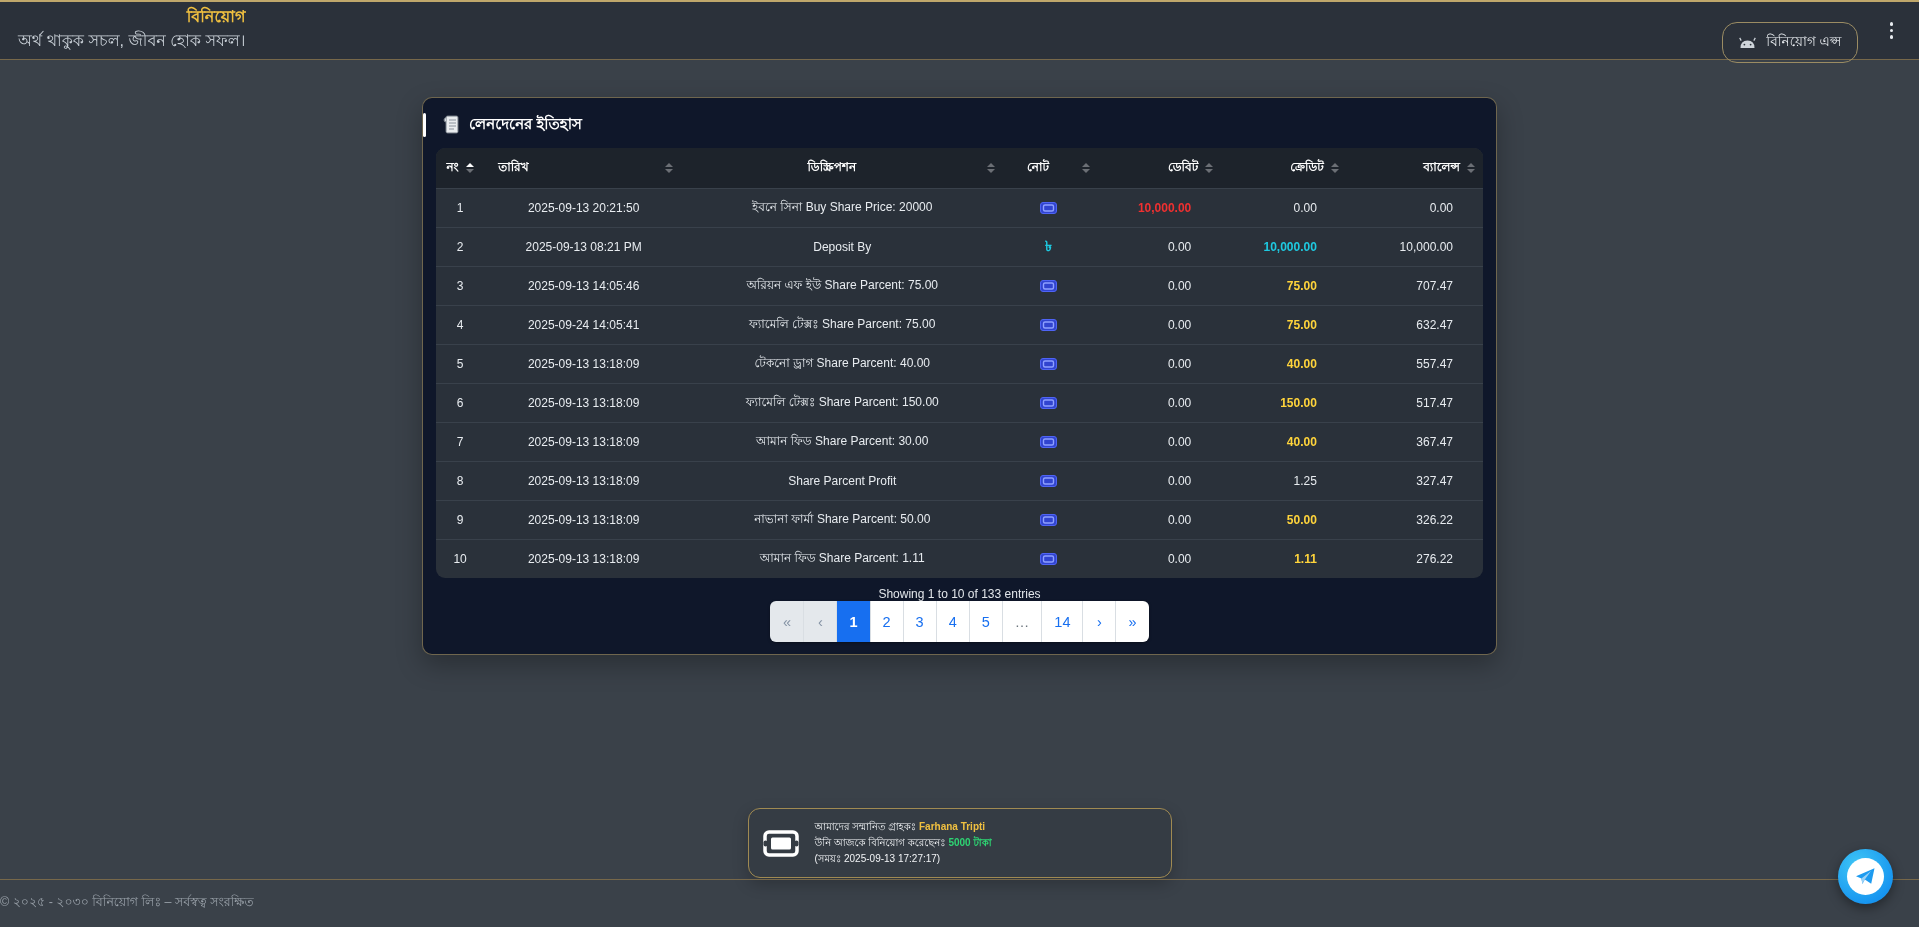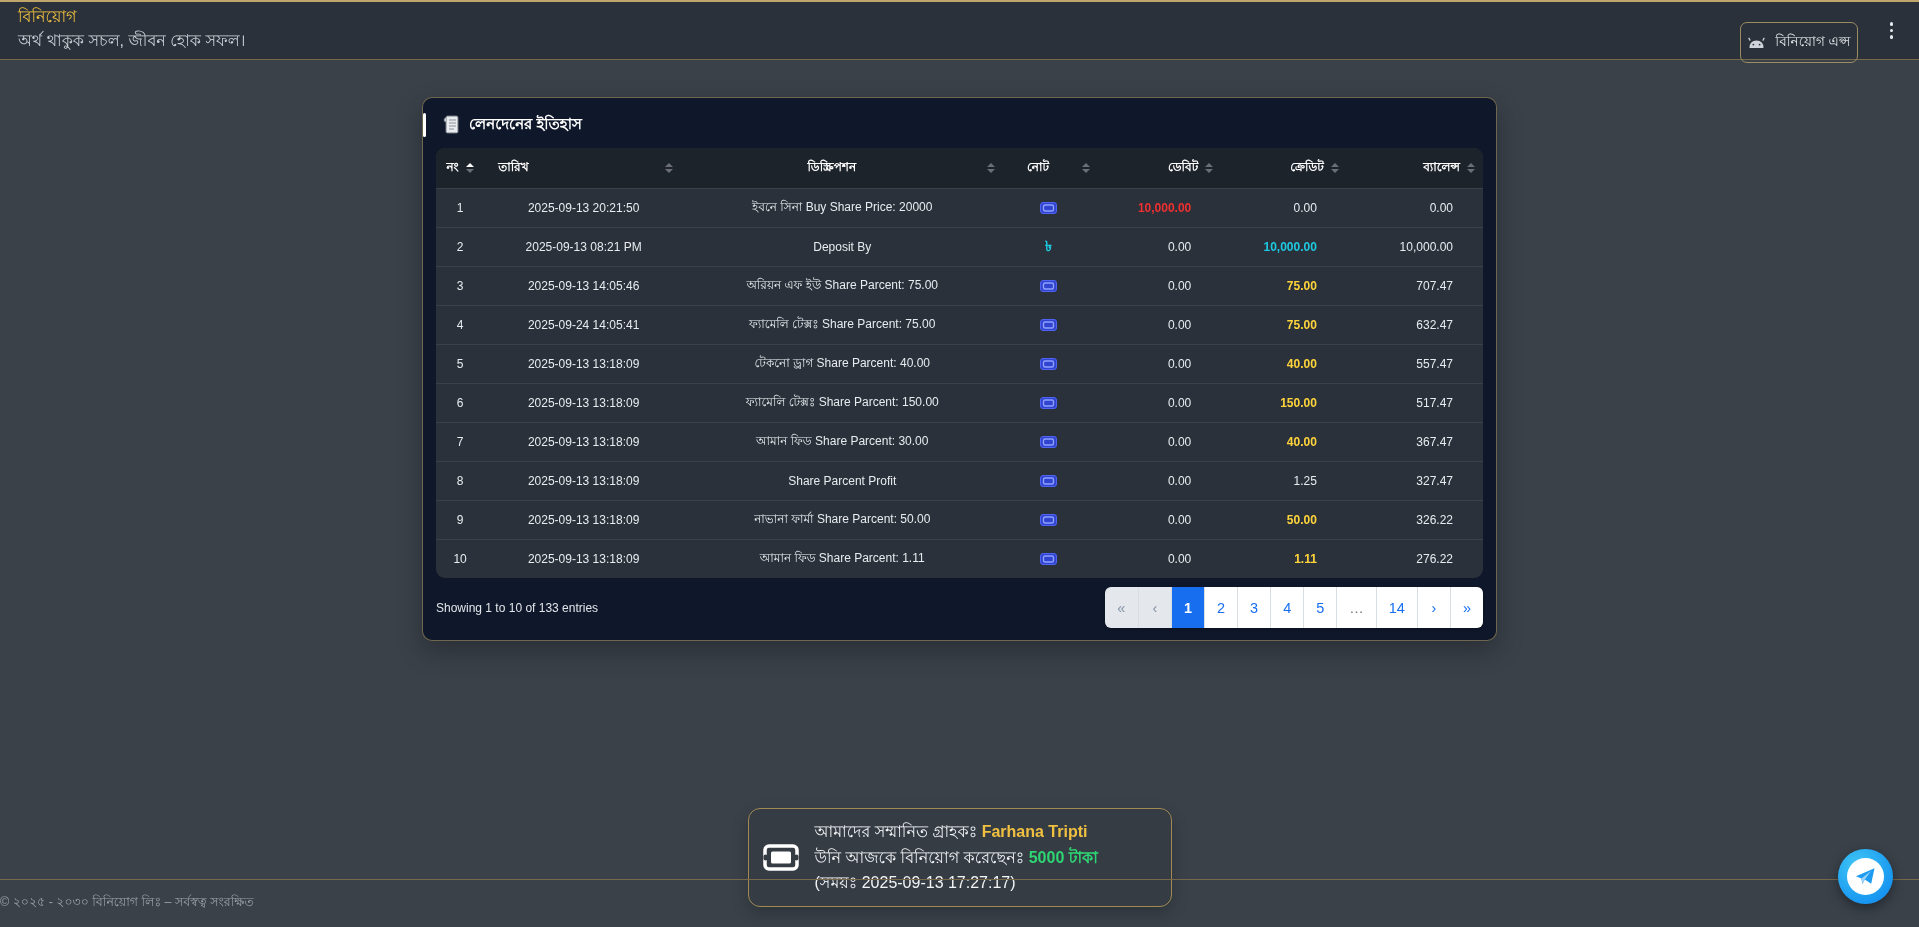--- a/index.html
+++ b/index.html
@@ -8,26 +8,26 @@
     font-family:"Liberation Sans","DejaVu Sans",sans-serif;
     background:#3a4149; color:#e8ecf0; position:relative; overflow:hidden;
     border-top:2px solid #bfa76b;
   }
   
   .topbar {
     height:58px; background:#2b313a; border-bottom:1px solid #77684a;
     display:flex; align-items:center; justify-content:space-between;
     padding:0 20px 0 18px;
   }
-  .brand-title { color:#f0c040; font-size:16px; font-weight:normal; line-height:1.25; }
+  .brand-title { color:#f0c040; font-size:16px; font-weight:bold; line-height:1.25;text-align:right; }
   .brand-sub { color:#c9d0d7; font-size:16px; margin-top:1px; }
   .topbar-right { display:flex; align-items:center; gap:26px; }
   .app-btn {
     display:flex; align-items:center; gap:9px; background:transparent;
-    border:1px solid #9b8c63; border-radius:7px; padding:8px 6px;
+    border:1px solid #9b8c63; border-radius:15px; padding:8px 15px;
     color:#e8ecf0; font-size:13.5px; cursor:pointer; font-family:inherit;margin-top:24px;
   }
   .kebab { display:flex; flex-direction:column; gap:3px; cursor:pointer; padding:4px 6px; }
   .kebab b { width:3.5px; height:3.5px; border-radius:50%; background:#e8ecf0; }
 
   
   .card {
     width:1075px; margin:37px auto 0; background:#0f172a;
     border:1px solid rgba(191,167,107,.55); border-radius:10px;
     padding:12px 13px 12px; box-shadow:0 10px 26px rgba(0,0,0,.28);
@@ -60,39 +60,39 @@
   .sort i { width:0; height:0; border-left:4px solid transparent; border-right:4px solid transparent; display:block; }
   .sort .up { border-bottom:4.5px solid rgba(255,255,255,.35); }
   .sort .dn { border-top:4.5px solid rgba(255,255,255,.35); }
   .th.sorted .sort .up { border-bottom-color:#ffffff; }
   .red  { color:#f03030; font-weight:bold; }
   .gold { color:#ffd43b; font-weight:bold; }
   .cyan { color:#1ec9e0; font-weight:bold; }
   .taka { color:#1ec9e0; font-size:14px; font-weight:bold; }
 
   
-  .card-foot { display:flex; align-items:center; justify-content:space-between; margin-top:9px; }
+  .card-foot { display:flex; align-items:center; justify-content:space-between; margin-top:9px;flex-direction:column; }
   .showing { font-size:12px; color:#e2e6ea; }
   .pager { display:flex; border-radius:6px; overflow:hidden; box-shadow:0 1px 3px rgba(0,0,0,.35); }
   .pg { min-width:33px; padding:0 12px; height:41px; background:#ffffff; color:#176ff0;
         display:flex; align-items:center; justify-content:center; font-size:14.5px;
         border-left:1px solid #d9dee3; cursor:pointer; }
   .pg:first-child { border-left:none; }
   .pg.muted { background:#e4e8ec; color:#8593a5; }
   .pg.active { background:#176ff0; color:#fff; font-weight:bold; }
   .pg.ellipsis { color:#6c757d; cursor:default; }
 
   
   .customer-banner {
     position:absolute; top:806px; left:50%; transform:translateX(-50%);
     width:424px; border:1px solid #a08a52; border-radius:12px;
     background:#353c44; display:flex; align-items:center; gap:16px;
     padding:10px 16px 10px 14px; box-shadow:0 6px 16px rgba(0,0,0,.22);
   }
-  .customer-text { font-size:16px; line-height:1.6; color:#f2f4f6; }
+  .customer-text { font-size:10px; line-height:1.6; color:#f2f4f6; }
   .name-gold { color:#f0c040; font-weight:bold; }
   .amt-green { color:#2ed573; font-weight:bold; }
 
   
   .page-footer {
     position:absolute; top:877px; left:0; right:0;
     border-top:1px solid #77684a; text-align:left;
     padding-top:13px; color:#99a1a9; font-size:12.5px;
   }
 

